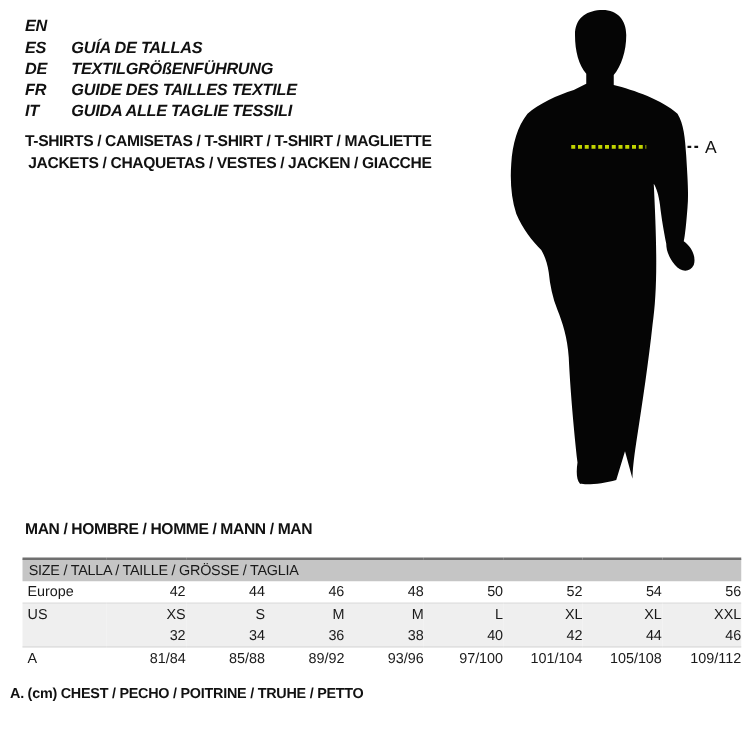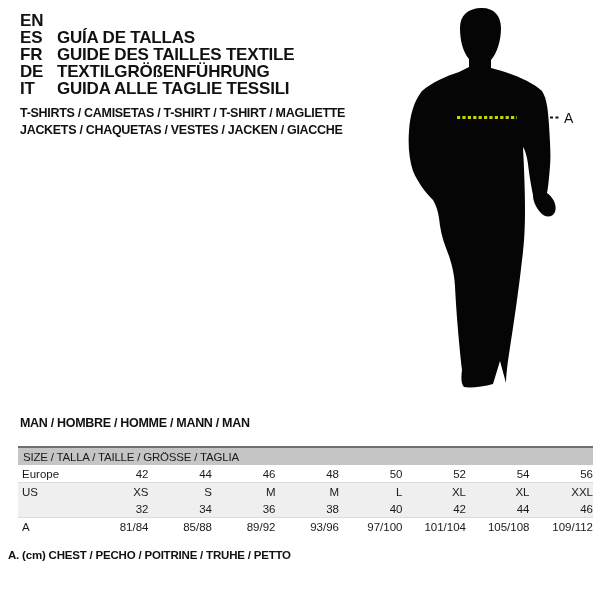--- a/index.html
+++ b/index.html
@@ -7,25 +7,25 @@
     width:600px; height:600px;
     background:#ffffff;
     font-family:"Liberation Sans", sans-serif;
     color:#111111;
     position:relative;
     overflow:hidden;
   }
 
   
   .lang-guide { position:absolute; left:20px; top:12px; }
-  .lang-row { display:flex; font-weight:bold; font-size:17px; line-height:17px; letter-spacing:-0.2px; }
+  .lang-row { display:flex; font-weight:bold; font-size:13px; line-height:17px; letter-spacing:-0.2px;font-style:italic; }
   .lang-code { width:37px; flex:0 0 37px; }
 
   
-  .categories { position:absolute; left:20px; top:105px; font-weight:bold; font-size:12.5px; line-height:17px; letter-spacing:-0.3px; }
+  .categories { position:absolute; left:20px; top:105px; font-weight:bold; font-size:12.5px; line-height:17px; letter-spacing:-0.3px;text-align:right; }
 
   
   .figure-wrap { position:absolute; left:400px; top:0; width:200px; height:400px; }
 
   
   .section-title { position:absolute; left:20px; top:416px; font-weight:bold; font-size:12.5px; letter-spacing:-0.3px; }
 
   
   table.size-table {
     position:absolute; left:18px; top:446px; width:575px;
@@ -54,26 +54,26 @@
 
 <div class="lang-guide">
   <div class="lang-row">
     <span class="lang-code">EN</span>
   </div>
   <div class="lang-row">
     <span class="lang-code">ES</span>
     <span class="lang-label">GUÍA DE TALLAS</span>
   </div>
   <div class="lang-row">
+    <span class="lang-code">DE</span>
+    <span class="lang-label">TEXTILGRÖßENFÜHRUNG</span>
+  </div>
+  <div class="lang-row">
     <span class="lang-code">FR</span>
     <span class="lang-label">GUIDE DES TAILLES TEXTILE</span>
-  </div>
-  <div class="lang-row">
-    <span class="lang-code">DE</span>
-    <span class="lang-label">TEXTILGRÖßENFÜHRUNG</span>
   </div>
   <div class="lang-row">
     <span class="lang-code">IT</span>
     <span class="lang-label">GUIDA ALLE TAGLIE TESSILI</span>
   </div>
 </div>
 
 <div class="categories">
   <div>T-SHIRTS / CAMISETAS / T-SHIRT / T-SHIRT / MAGLIETTE</div>
   <div>JACKETS / CHAQUETAS / VESTES / JACKEN / GIACCHE</div>

